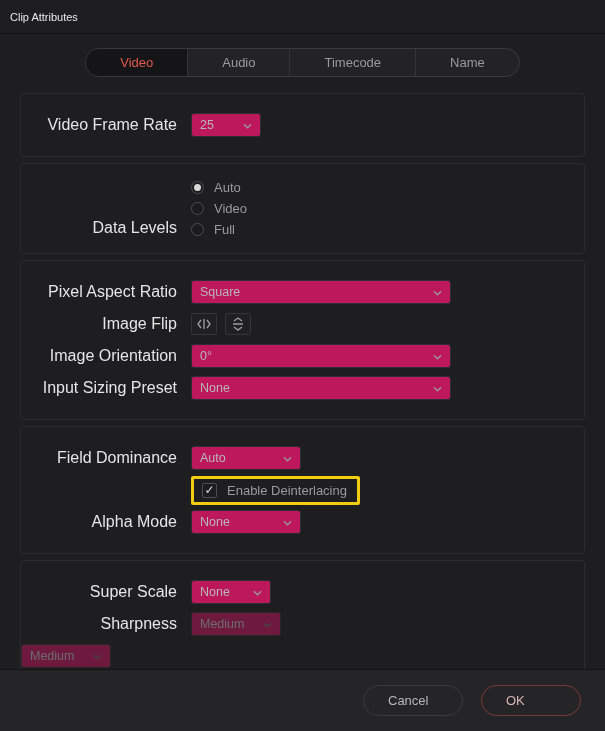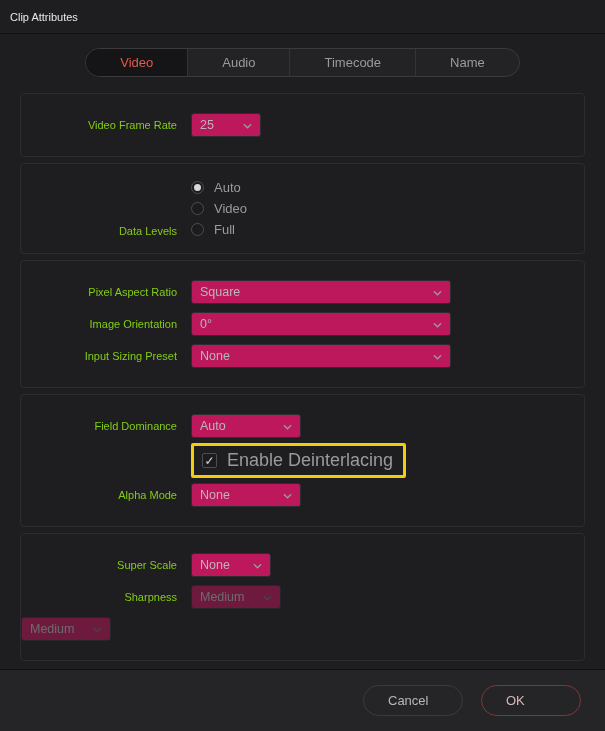--- a/index.html
+++ b/index.html
@@ -6,35 +6,35 @@
   html, body { width: 605px; height: 731px; background: #1a1a1c; font-family: "Helvetica Neue", Arial, sans-serif; font-size: 13px; color: #9a9a9a; }
   .window { width: 605px; height: 731px; background: #1e1e20; position: relative; }
   .titlebar { height: 34px; display: flex; align-items: center; padding: 0 10px; color: #e8e8e8; font-size: 11px; font-weight: 500; border-bottom: 1px solid #121214; }
   .tabs { display: flex; justify-content: center; padding: 14px 45px 10px; gap: 0; }
   .tabpill { display: flex; border: 1px solid #3a3a3d; border-radius: 16px; overflow: hidden; background: #232326; }
   .tab { padding: 6px 34px; font-size: 13px; color: #9a9a9a; cursor: pointer; border-right: 1px solid #343438; }
   .tab:last-child { border-right: none; }
   .tab.active { color: #e05a4f; background: #151517; }
   .panel { margin: 6px 20px; border: 1px solid #2c2c30; border-radius: 4px; padding: 14px 18px 14px 0; }
   .row { display: flex; align-items: center; min-height: 30px; margin: 2px 0; }
-  .label { width: 170px; text-align: right; padding-right: 14px; color: #84cc16; font-size: 11px; }
+  .label { width: 170px; text-align: right; padding-right: 14px; color: #e5e5e5; font-size: 16px; }
   .control { flex: 1; display: flex; align-items: center; gap: 8px; }
   .select { background: #be185d; border: 1px solid #2e2e32; border-radius: 3px; padding: 4px 8px; color: #b8b8b8; font-size: 12.5px; display: inline-flex; align-items: center; justify-content: space-between; cursor: pointer; }
   .select.disabled { opacity: 0.5; cursor: default; }
   .select .chev { margin-left: 10px; }
   .chev-svg { width: 9px; height: 6px; }
   .radio-group { display: flex; flex-direction: column; gap: 6px; }
   .radio-item { display: flex; align-items: center; gap: 10px; cursor: pointer; }
   .radio-outer { width: 13px; height: 13px; border-radius: 50%; border: 1px solid #4e4e52; display: flex; align-items: center; justify-content: center; background: #1c1c1f; }
   .radio-outer.checked::after { content:""; width: 7px; height: 7px; background: #d8d8d8; border-radius: 50%; }
   .iconbtn { width: 26px; height: 22px; border: 1px solid #35353a; border-radius: 3px; background: #202024; display: inline-flex; align-items: center; justify-content: center; cursor: pointer; }
   .iconbtn svg { width: 14px; height: 14px; stroke: #9a9a9a; fill: none; stroke-width: 1.4; }
   .checkbox { width: 15px; height: 15px; border: 1px solid #4e4e52; border-radius: 2px; background: #1c1c1f; display: inline-flex; align-items: center; justify-content: center; cursor: pointer; }
   .checkbox.checked::after { content:"✓"; color: #d8d8d8; font-size: 12px; line-height: 1; }
-  .check-label { color: #9a9a9a; font-size: 18px; }
+  .check-label { color: #9a9a9a; font-size: 13px; }
   .highlight-box { border: 3px solid #f2cc0f; padding: 4px 10px 4px 8px; display: inline-flex; align-items: center; gap: 10px; border-radius: 2px; }
   .footer { position: absolute; bottom: 0; left: 0; right: 0; height: 62px; background: #252528; border-top: 1px solid #121214; display: flex; justify-content: flex-end; align-items: center; padding: 0 24px; gap: 18px; }
   .btn { min-width: 100px; padding: 7px 24px; border-radius: 18px; border: 1px solid #3a3a3d; background: transparent; color: #b8b8b8; font-size: 13px; cursor: pointer; }
   .btn.primary { border-color: #7a3a36; color: #d8b8b5; }
   .content { overflow-y: auto; }
 </style>
 </head>
 <body>
 
 <div class="window">
@@ -95,20 +95,35 @@
         <div class="control">
           <div class="select" style="width:260px">
             <span>Square</span>
             <span class="chev"><svg class="chev-svg" viewBox="0 0 10 6">
                   <path d="M1 1 L5 5 L9 1" stroke="#9a9a9a" fill="none" stroke-width="1.4"></path>
                 </svg></span>
           </div>
         </div>
       </div>
       <div class="row">
+        <div class="label">Image Flip</div>
+        <div class="control">
+          <div class="iconbtn">
+            <svg viewBox="0 0 14 14">
+                <path d="M4 3 L1 7 L4 11 M10 3 L13 7 L10 11 M7 2 L7 12"></path>
+              </svg>
+          </div>
+          <div class="iconbtn">
+            <svg viewBox="0 0 14 14">
+                <path d="M3 4 L7 1 L11 4 M3 10 L7 13 L11 10 M2 7 L12 7"></path>
+              </svg>
+          </div>
+        </div>
+      </div>
+      <div class="row">
         <div class="label">Image Orientation</div>
         <div class="control">
           <div class="select" style="width:260px">
             <span>0°</span>
             <span class="chev"><svg class="chev-svg" viewBox="0 0 10 6">
                   <path d="M1 1 L5 5 L9 1" stroke="#9a9a9a" fill="none" stroke-width="1.4"></path>
                 </svg></span>
           </div>
         </div>
       </div>

